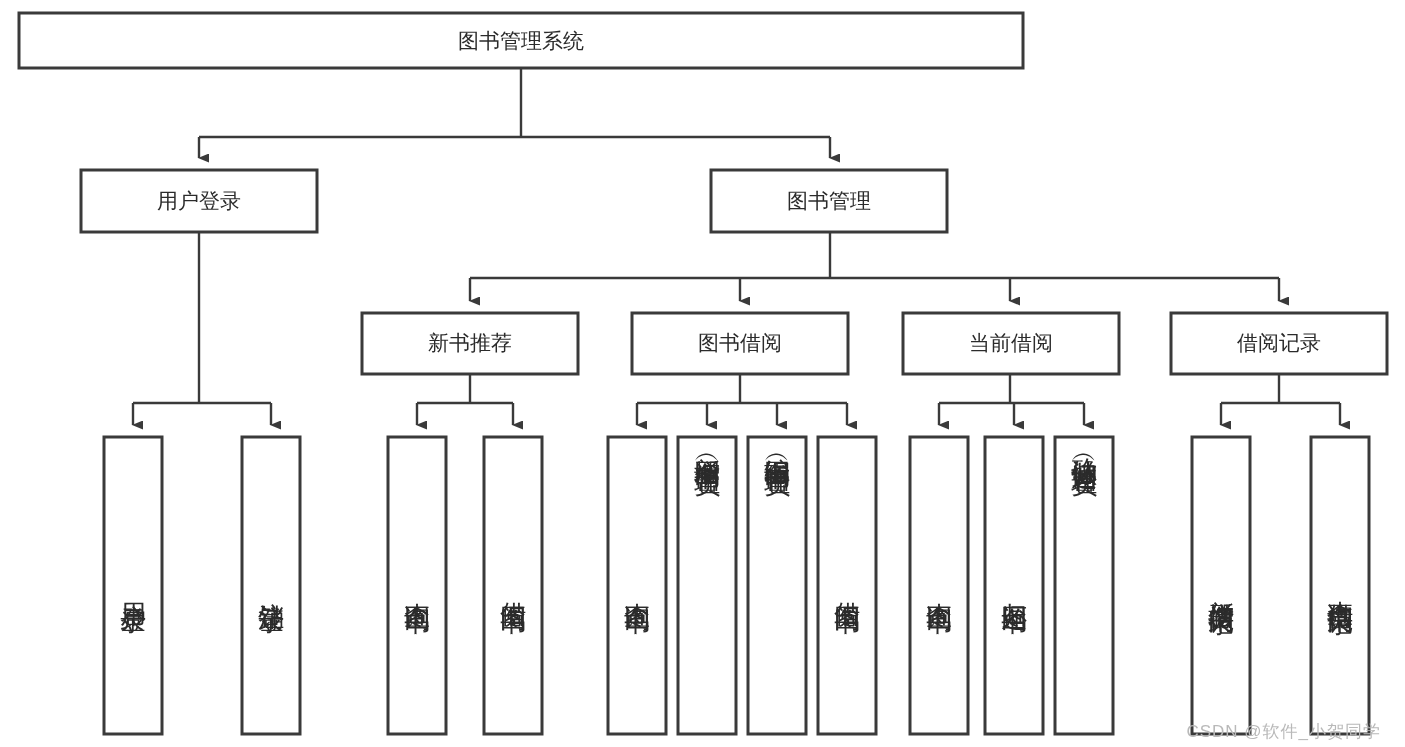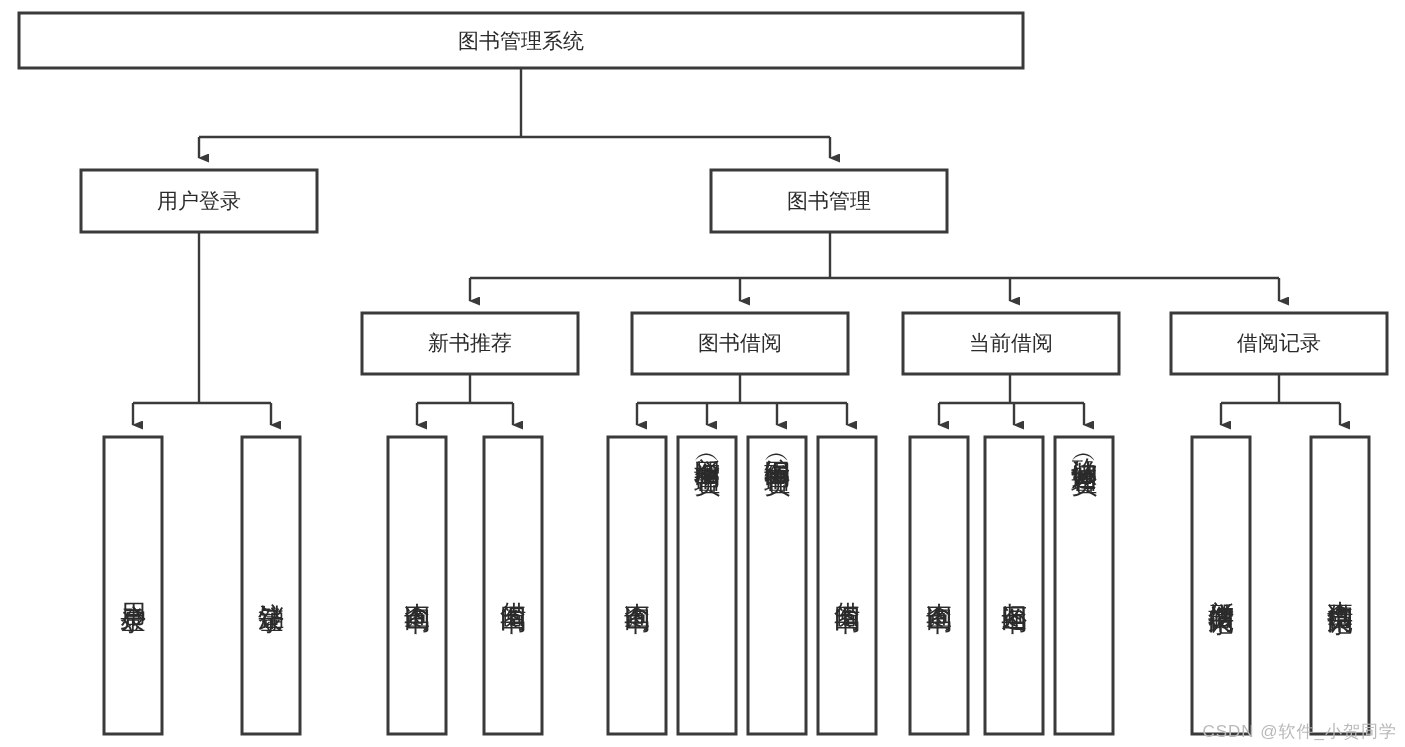--- a/index.html
+++ b/index.html
@@ -26,21 +26,21 @@
     text-orientation:upright;
     font-family:"Liberation Sans","DejaVu Sans",sans-serif;
     font-size:26px;
     line-height:1.05;
     color:#2b2b2b;
     letter-spacing:2px;
     white-space:nowrap;
     text-align:center;
   }
   .watermark{
-    position:absolute;right:8px;bottom:4px;
+    position:absolute;right:24px;bottom:4px;
     font-family:"Liberation Sans","DejaVu Sans",sans-serif;
     font-size:17px;color:#b9b9b9;letter-spacing:1px;
     white-space:nowrap;
     text-align:center;
   }
 </style>
 </head>
 <body>
 
 <svg id="diagram" viewBox="0 0 1405 747">

